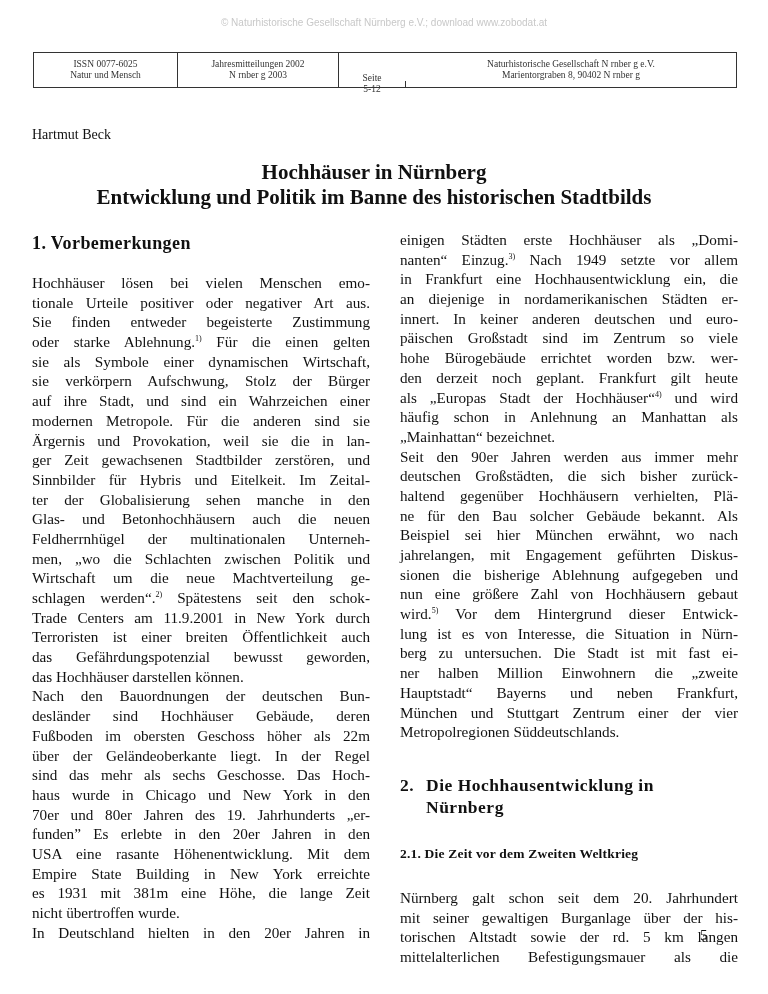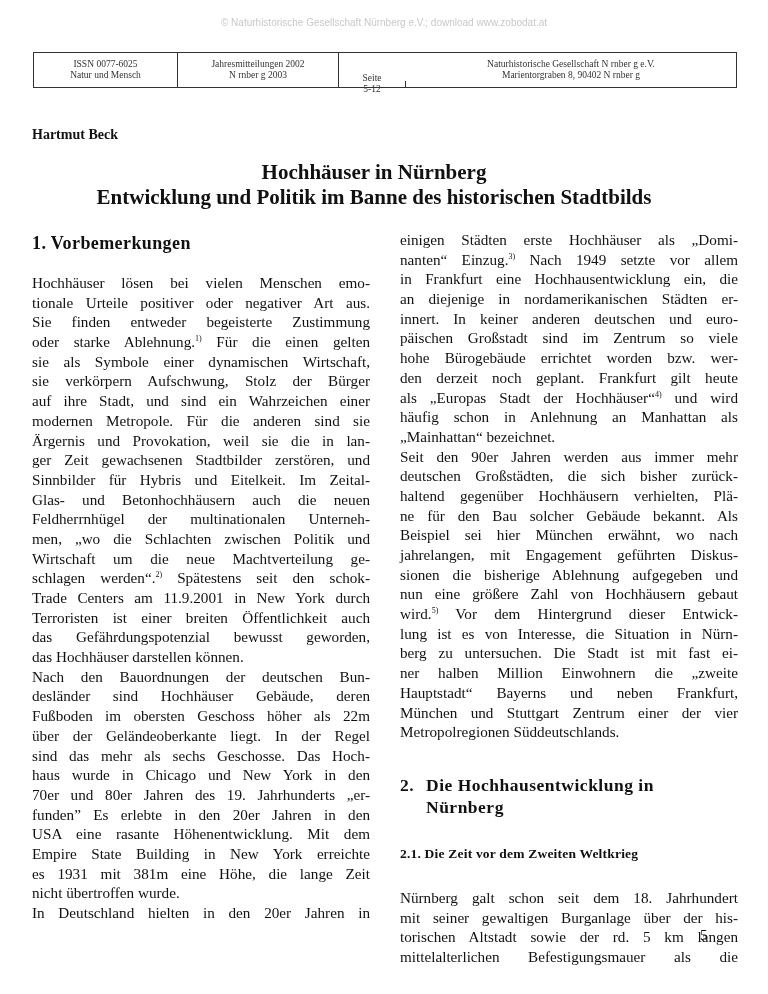--- a/index.html
+++ b/index.html
@@ -6,21 +6,21 @@
   body { width: 768px; height: 994px; position: relative; overflow: hidden;
          font-family: "Liberation Serif", "DejaVu Serif", serif; color: #111; }
   .watermark { position: absolute; top: 17px; left: 0; width: 768px; text-align: center;
                font-family: "Liberation Sans", "DejaVu Sans", sans-serif; font-size: 10px; color: #c8c8c8; }
   .hdr-table { position: absolute; top: 52px; left: 33px; width: 704px; height: 36px;
                border: 1px solid #333; display: flex; box-sizing: border-box; }
   .hdr-cell { display: flex; flex-direction: column; justify-content: center; align-items: center;
               font-size: 9.5px; line-height: 11px; color: #333; border-right: 1px solid #333; box-sizing: border-box; }
   .hdr-cell:last-child { border-right: none; }
   .c1 { width: 144px; } .c2 { width: 161px; } .c3 { width: 67px; margin-top: 28px; } .c4 { flex: 1; }
-  .author { position: absolute; top: 127px; left: 32px; font-weight: bold; font-size: 14px; }
+  .author { position: absolute; top: 127px; left: 32px; font-weight: normal; font-size: 14px; }
   .title { position: absolute; top: 160px; left: 0; width: 748px; text-align: center;
            font-weight: bold; font-size: 21px; line-height: 25px; }
   .col { position: absolute; width: 338px; font-size: 15.2px; }
   .col-left { left: 32px; top: 230px; }
   .col-right { left: 400px; top: 230px; }
   .line { height: 19.7px; line-height: 19.7px; white-space: nowrap; text-align: justify; text-align-last: justify; }
   .line.last { text-align-last: left; }
   .h1 { font-weight: bold; font-size: 18px; height: 26px; line-height: 26px; letter-spacing: 0.4px; }
   .h2 { font-weight: bold; font-size: 17.5px; line-height: 22px; letter-spacing: 0.5px; display: flex; }
   .h2 .num { width: 26px; }
@@ -67,20 +67,21 @@
     <div class="line">tionale Urteile positiver oder negativer Art aus.</div>
     <div class="line">Sie finden entweder begeisterte Zustimmung</div>
     <div class="line"><span>oder starke Ablehnung.</span><sup>1)</sup><span> Für die einen gelten</span></div>
     <div class="line">sie als Symbole einer dynamischen Wirtschaft,</div>
     <div class="line">sie verkörpern Aufschwung, Stolz der Bürger</div>
     <div class="line">auf ihre Stadt, und sind ein Wahrzeichen einer</div>
     <div class="line">modernen Metropole. Für die anderen sind sie</div>
     <div class="line">Ärgernis und Provokation, weil sie die in lan-</div>
     <div class="line">ger Zeit gewachsenen Stadtbilder zerstören, und</div>
     <div class="line">Sinnbilder für Hybris und Eitelkeit. Im Zeital-</div>
+    <div class="line">ter der Globalisierung sehen manche in den</div>
     <div class="line">Glas- und Betonhochhäusern auch die neuen</div>
     <div class="line">Feldherrnhügel der multinationalen Unterneh-</div>
     <div class="line">men, „wo die Schlachten zwischen Politik und</div>
     <div class="line">Wirtschaft um die neue Machtverteilung ge-</div>
     <div class="line"><span>schlagen werden“.</span><sup>2)</sup><span> Spätestens seit den schok-</span></div>
     <div class="line">Trade Centers am 11.9.2001 in New York durch</div>
     <div class="line">Terroristen ist einer breiten Öffentlichkeit auch</div>
     <div class="line">das Gefährdungspotenzial bewusst geworden,</div>
     <div class="line last">das Hochhäuser darstellen können.</div>
     <div class="line">Nach den Bauordnungen der deutschen Bun-</div>
@@ -134,20 +135,20 @@
     <span class="num">2.</span>
     <span>
       <span style="display:block">Die Hochhausentwicklung in</span>
       <span style="display:block">Nürnberg</span>
     </span>
   </div>
   <div style="height:26px"></div>
   <div class="h3">2.1. Die Zeit vor dem Zweiten Weltkrieg</div>
   <div style="height:24px"></div>
   <div>
-    <div class="line">Nürnberg galt schon seit dem 18. Jahrhundert</div>
+    <div class="line">Nürnberg galt schon seit dem 20. Jahrhundert</div>
     <div class="line">mit seiner gewaltigen Burganlage über der his-</div>
     <div class="line">torischen Altstadt sowie der rd. 5 km langen</div>
     <div class="line">mittelalterlichen Befestigungsmauer als die</div>
   </div>
 </div>
 
 <div class="pagenum">5</div>
 
 </body></html>

